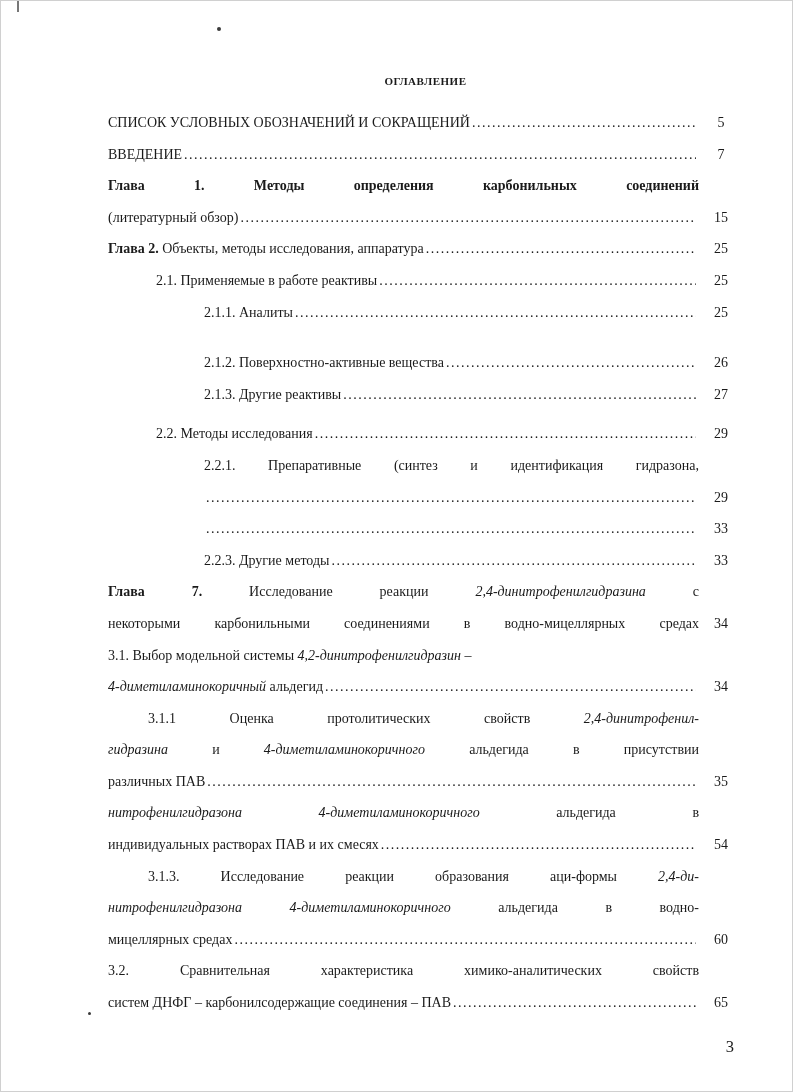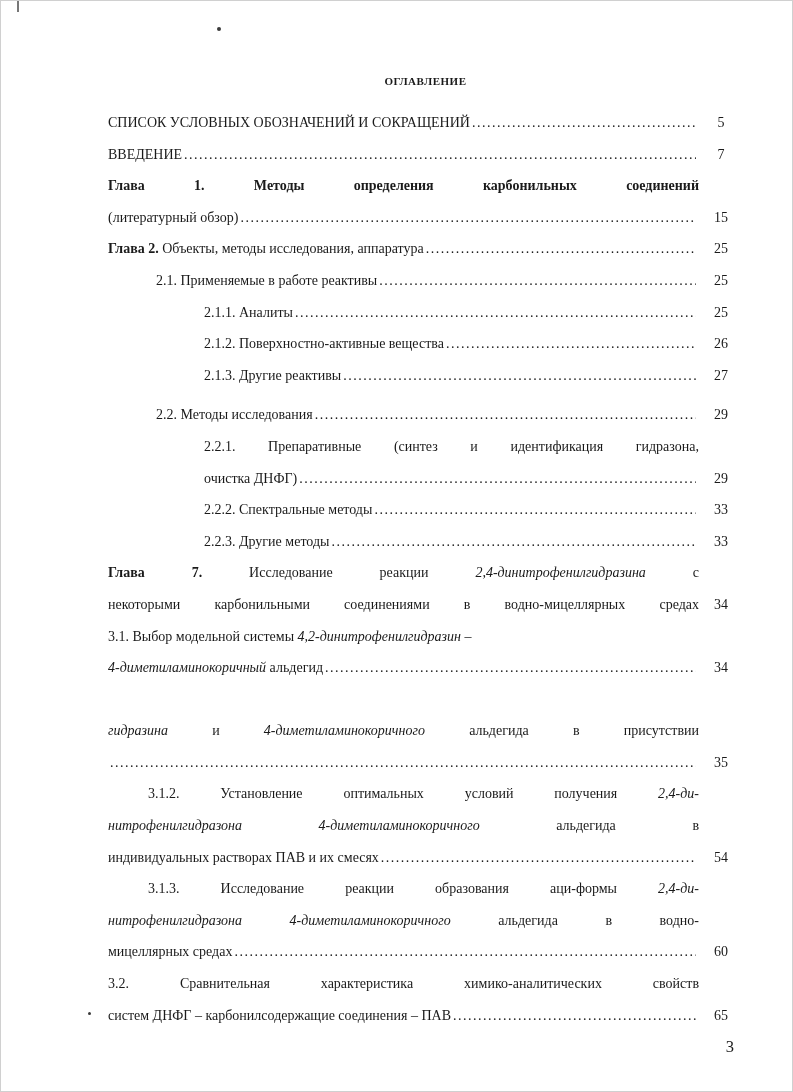--- a/index.html
+++ b/index.html
@@ -108,21 +108,21 @@
         </div>
       </div>
       <div>
         <div class="toc-line" style="padding-left: 96px;">
           <span class="txt"><span>2.1.1. Аналиты</span></span>
           <span class="leader">............................................................................................................................................................................................................................</span>
           <span class="pagecol">25</span>
         </div>
       </div>
       <div>
-        <div class="toc-line" style="padding-left: 96px;">
+        <div class="toc-line" style="padding-left: 96px; margin-top: 19px;">
           <span class="txt"><span>2.1.2. Поверхностно-активные вещества</span></span>
           <span class="leader">............................................................................................................................................................................................................................</span>
           <span class="pagecol">26</span>
         </div>
       </div>
       <div>
         <div class="toc-line" style="padding-left: 96px;">
           <span class="txt"><span>2.1.3. Другие реактивы</span></span>
           <span class="leader">............................................................................................................................................................................................................................</span>
           <span class="pagecol">27</span>
@@ -134,28 +134,26 @@
           <span class="leader">............................................................................................................................................................................................................................</span>
           <span class="pagecol">29</span>
         </div>
       </div>
       <div>
         <div class="toc-line" style="padding-left: 96px;">
           <span class="txt just"><span>2.2.1. Препаративные (синтез и идентификация гидразона,</span></span>
           <span class="pagecol">&nbsp;</span>
         </div>
         <div class="toc-line" style="padding-left: 96px;">
-          <span class="txt"><span>очистка ДНФГ)</span></span>
           <span class="leader">............................................................................................................................................................................................................................</span>
           <span class="pagecol">29</span>
         </div>
       </div>
       <div>
         <div class="toc-line" style="padding-left: 96px;">
-          <span class="txt"><span>2.2.2. Спектральные методы</span></span>
           <span class="leader">............................................................................................................................................................................................................................</span>
           <span class="pagecol">33</span>
         </div>
       </div>
       <div>
         <div class="toc-line" style="padding-left: 96px;">
           <span class="txt"><span>2.2.3. Другие методы</span></span>
           <span class="leader">............................................................................................................................................................................................................................</span>
           <span class="pagecol">33</span>
         </div>
@@ -177,36 +175,34 @@
           <span class="pagecol">&nbsp;</span>
         </div>
         <div class="toc-line">
           <span class="txt"><span class="i">4-диметиламинокоричный</span><span> альдегид</span></span>
           <span class="leader">............................................................................................................................................................................................................................</span>
           <span class="pagecol">34</span>
         </div>
       </div>
       <div>
         <div class="toc-line" style="padding-left: 40px;">
+          <span class="txt just"><span>3.1.1 Оценка протолитических свойств </span><span class="i">2,4-динитрофенил-</span></span>
           <span class="pagecol">&nbsp;</span>
         </div>
         <div class="toc-line">
           <span class="txt just"><span class="i">гидразина</span><span> и </span><span class="i">4-диметиламинокоричного</span><span> альдегида в присутствии</span></span>
           <span class="pagecol">&nbsp;</span>
         </div>
         <div class="toc-line">
+          <span class="txt"><span>различных ПАВ</span></span>
           <span class="leader">............................................................................................................................................................................................................................</span>
           <span class="pagecol">35</span>
         </div>
       </div>
       <div>
-        <div class="toc-line" style="padding-left: 40px;">
-          <span class="txt just"><span>3.1.2. Установление оптимальных условий получения </span><span class="i">2,4-ди-</span></span>
-          <span class="pagecol">&nbsp;</span>
-        </div>
         <div class="toc-line">
           <span class="txt just"><span class="i">нитрофенилгидразона 4-диметиламинокоричного</span><span> альдегида в</span></span>
           <span class="pagecol">&nbsp;</span>
         </div>
         <div class="toc-line">
           <span class="txt"><span>индивидуальных растворах ПАВ и их смесях</span></span>
           <span class="leader">............................................................................................................................................................................................................................</span>
           <span class="pagecol">54</span>
         </div>
       </div>

